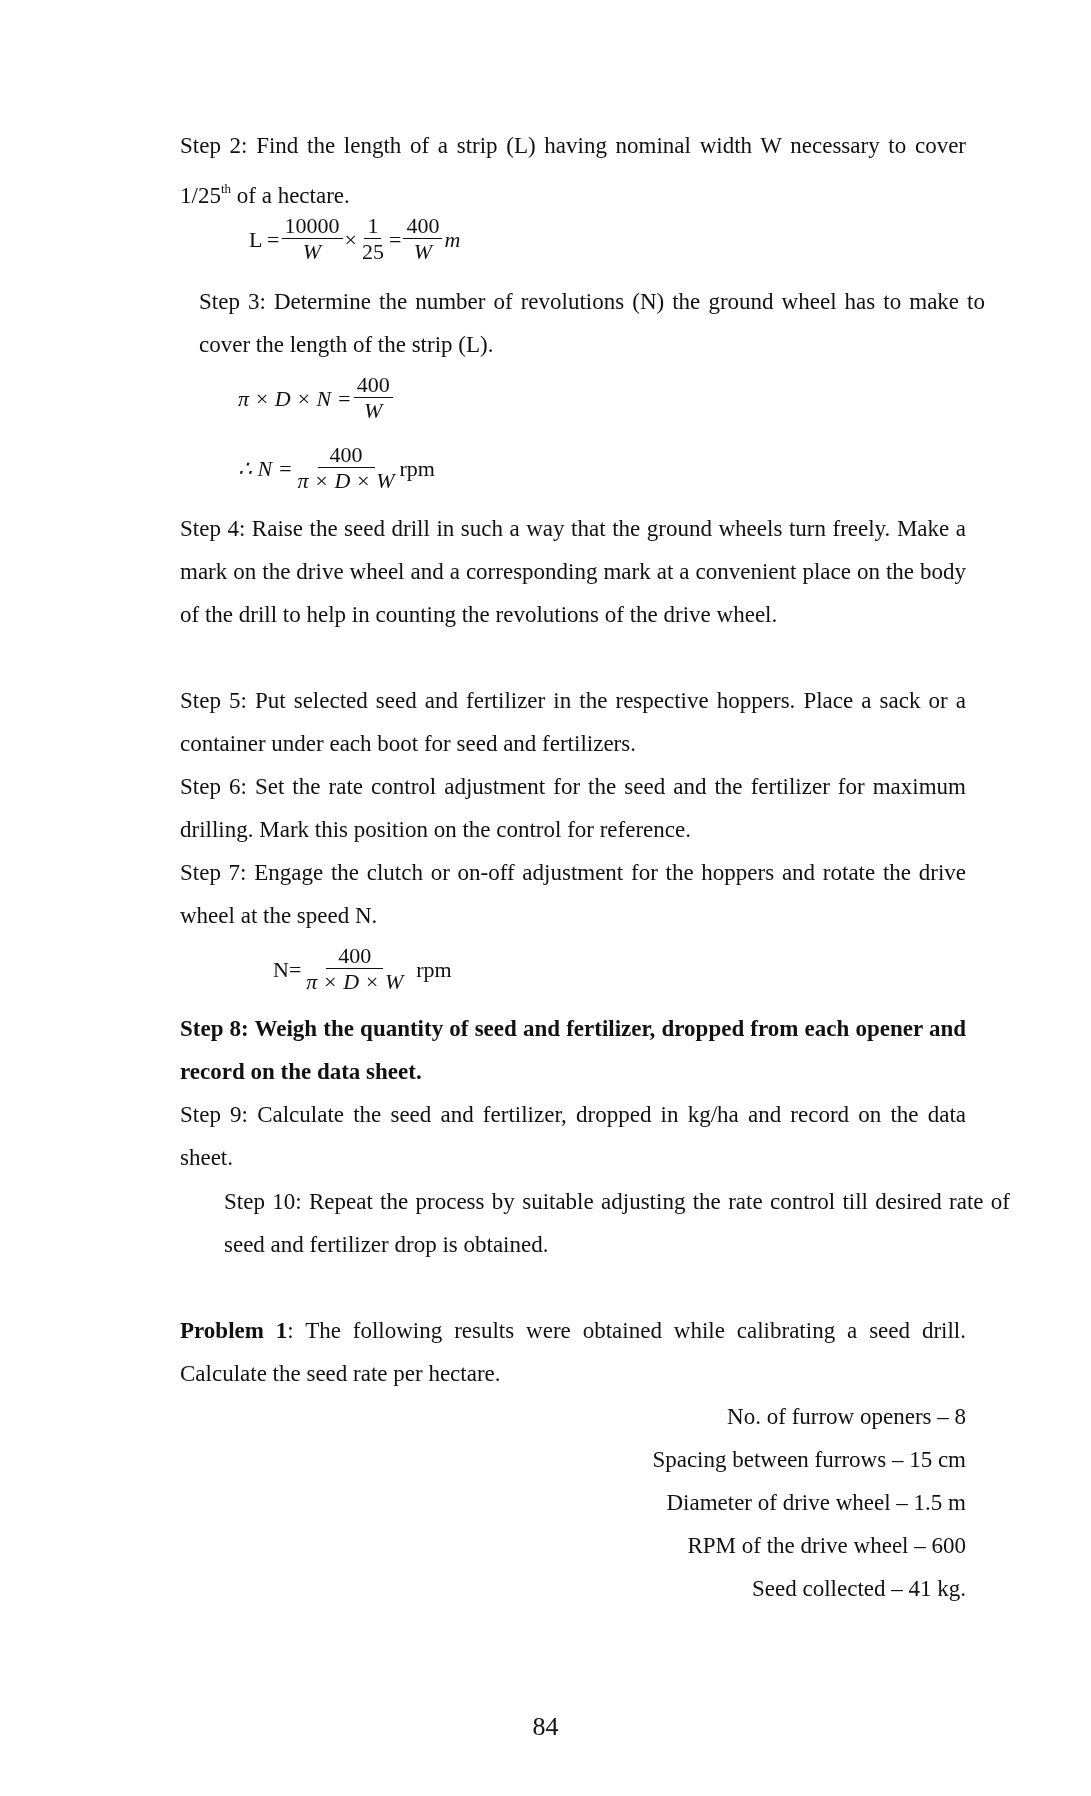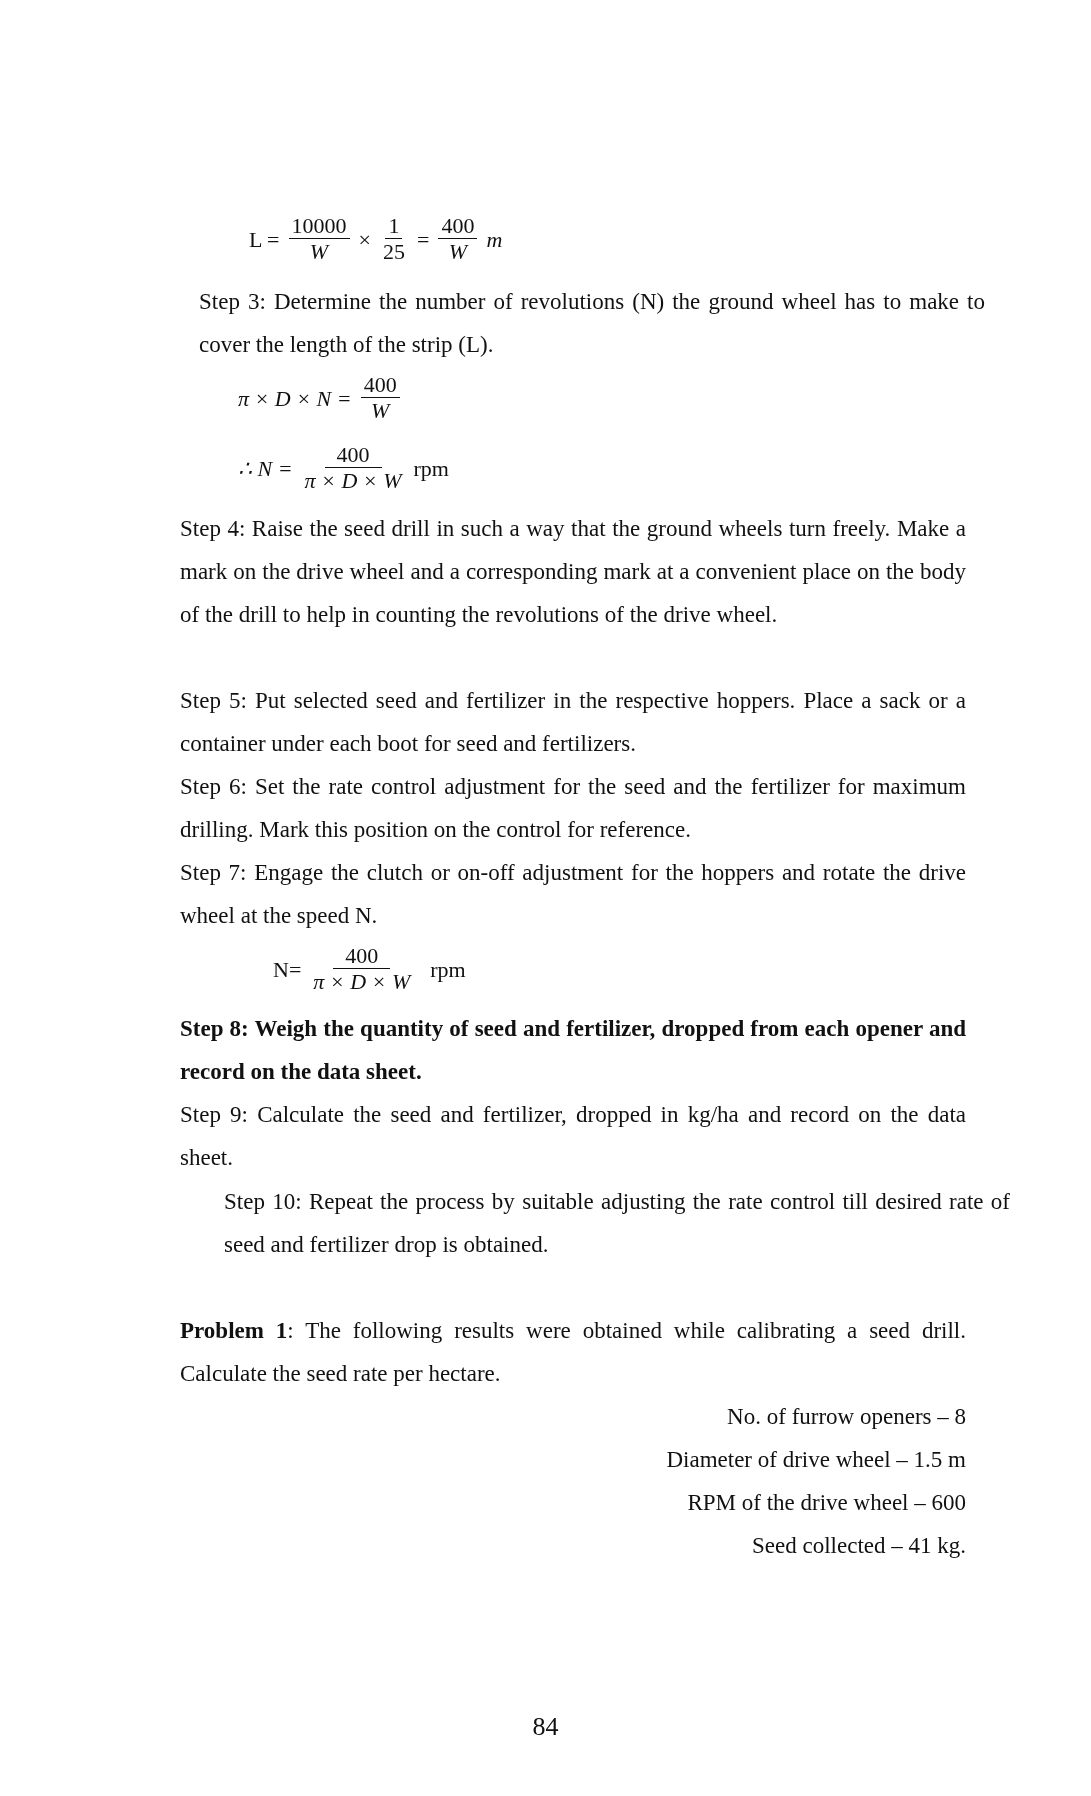--- a/index.html
+++ b/index.html
@@ -12,33 +12,34 @@
   .para {
     position: absolute; left: 180px; width: 786px;
     font-size: 23px; line-height: 43px; text-align: justify;
     margin: 0;
   }
   .para.last-left { text-align: justify; text-align-last: left; }
   .eq {
     position: absolute; font-size: 22px; display: flex; align-items: center;
     white-space: nowrap;
   }
-  .frac { display: inline-flex; flex-direction: column; align-items: center; margin: 0 9px; }
+  .frac { display: inline-flex; flex-direction: column; align-items: center; margin: 0 2px; }
   .frac .num { padding: 0 3px; line-height: 24px; border-bottom: 1.3px solid #111; }
   .frac .den { padding: 0 3px; line-height: 26px; }
   .it { font-style: italic; }
   .sup { font-size: 13px; vertical-align: 10px; }
   .bold { font-weight: bold; }
   .page-num { position: absolute; left: 0; width: 1091px; top: 1712px; text-align: center; font-size: 26px; }
 </style>
 </head>
 <body>
 
 <div class="page">
 
+  <p class="para last-left" style="top:124px;"><span>Step 2: Find the length of a strip (L) having nominal width W necessary to cover 1/25</span><span class="sup">th</span><span> of a hectare.</span></p>
 
   <div class="eq" style="left:249px; top:214px;">
     <span>L =</span>
     <span class="frac">
       <span class="num">10000</span>
       <span class="den it">W</span>
     </span>
     <span>×</span>
     <span class="frac">
       <span class="num">1</span>
@@ -91,19 +92,20 @@
   <p class="para last-left" style="top:1007px;font-weight:bold;">Step 8: Weigh the quantity of seed and fertilizer, dropped from each opener and record on the data sheet.</p>
 
   <p class="para last-left" style="top:1093px;">Step 9: Calculate the seed and fertilizer, dropped in kg/ha and record on the data sheet.</p>
 
   <p class="para last-left" style="top:1180px;margin-left:44px;">Step 10: Repeat the process by suitable adjusting the rate control till desired rate of seed and fertilizer drop is obtained.</p>
 
   <p class="para last-left" style="top:1309px;"><span class="bold">Problem 1</span><span>: The following results were obtained while calibrating a seed drill. Calculate the seed rate per hectare.</span></p>
 
   <div class="para" style="top:1395px; text-align:right;">
     <div>No. of furrow openers – 8</div>
+    <div>Spacing between furrows – 15 cm</div>
     <div>Diameter of drive wheel – 1.5 m</div>
     <div>RPM of the drive wheel – 600</div>
     <div>Seed collected – 41 kg.</div>
   </div>
 
   <div class="page-num">84</div>
 </div>
 
 </body></html>

